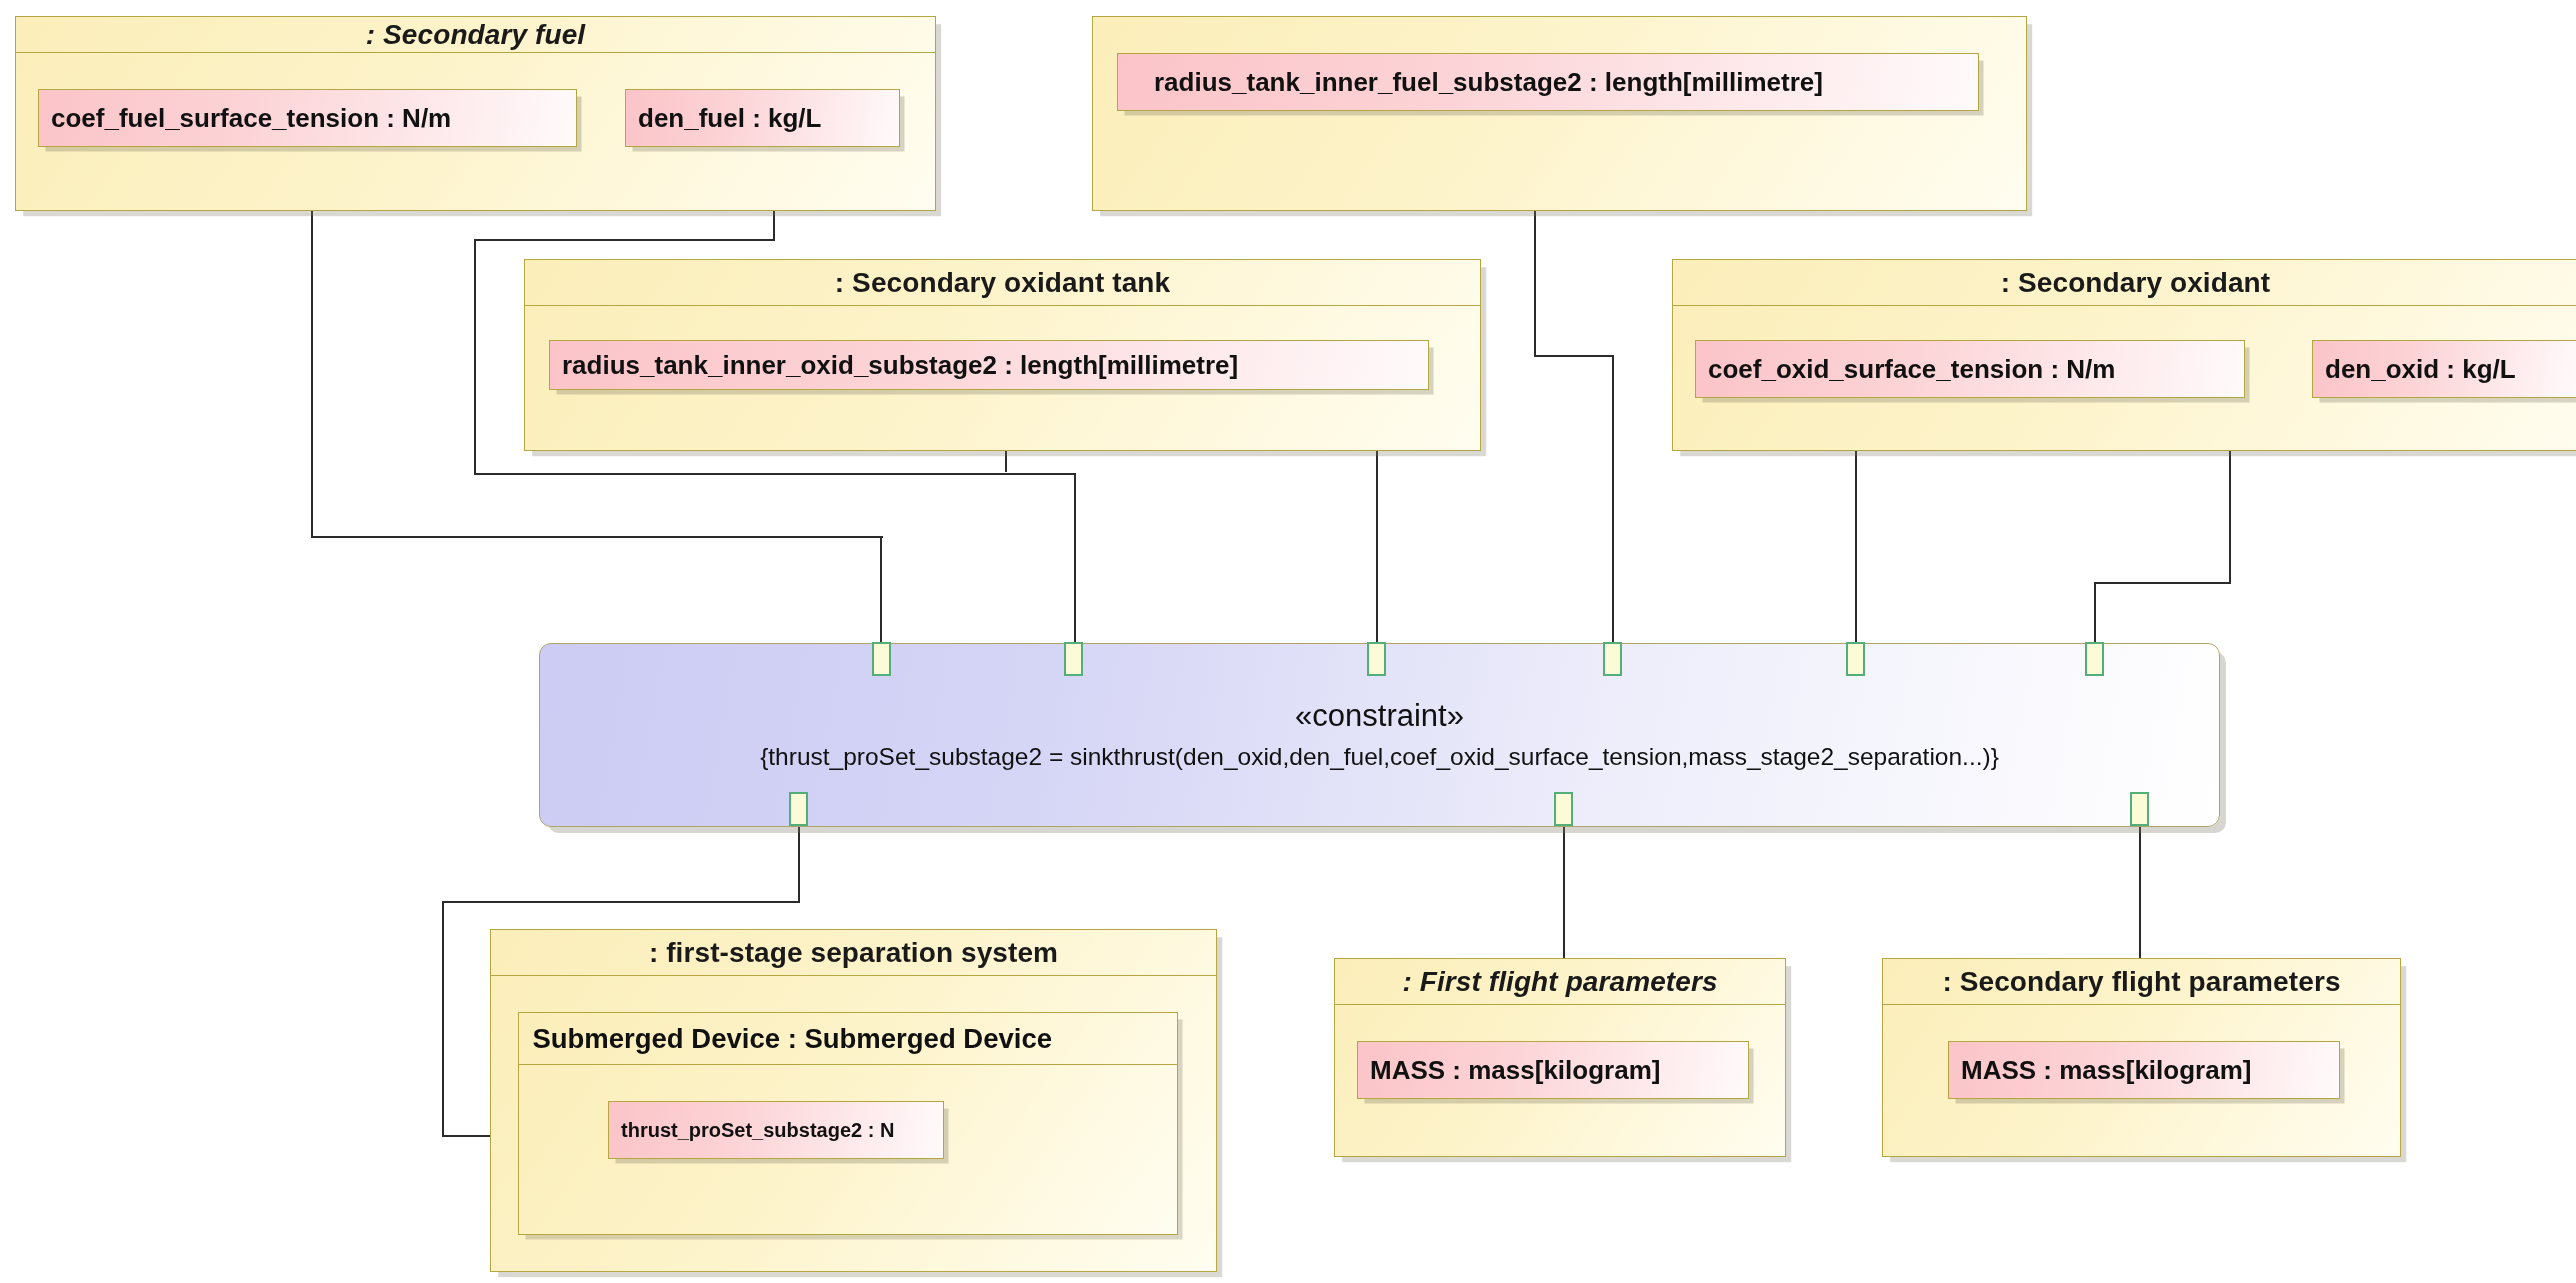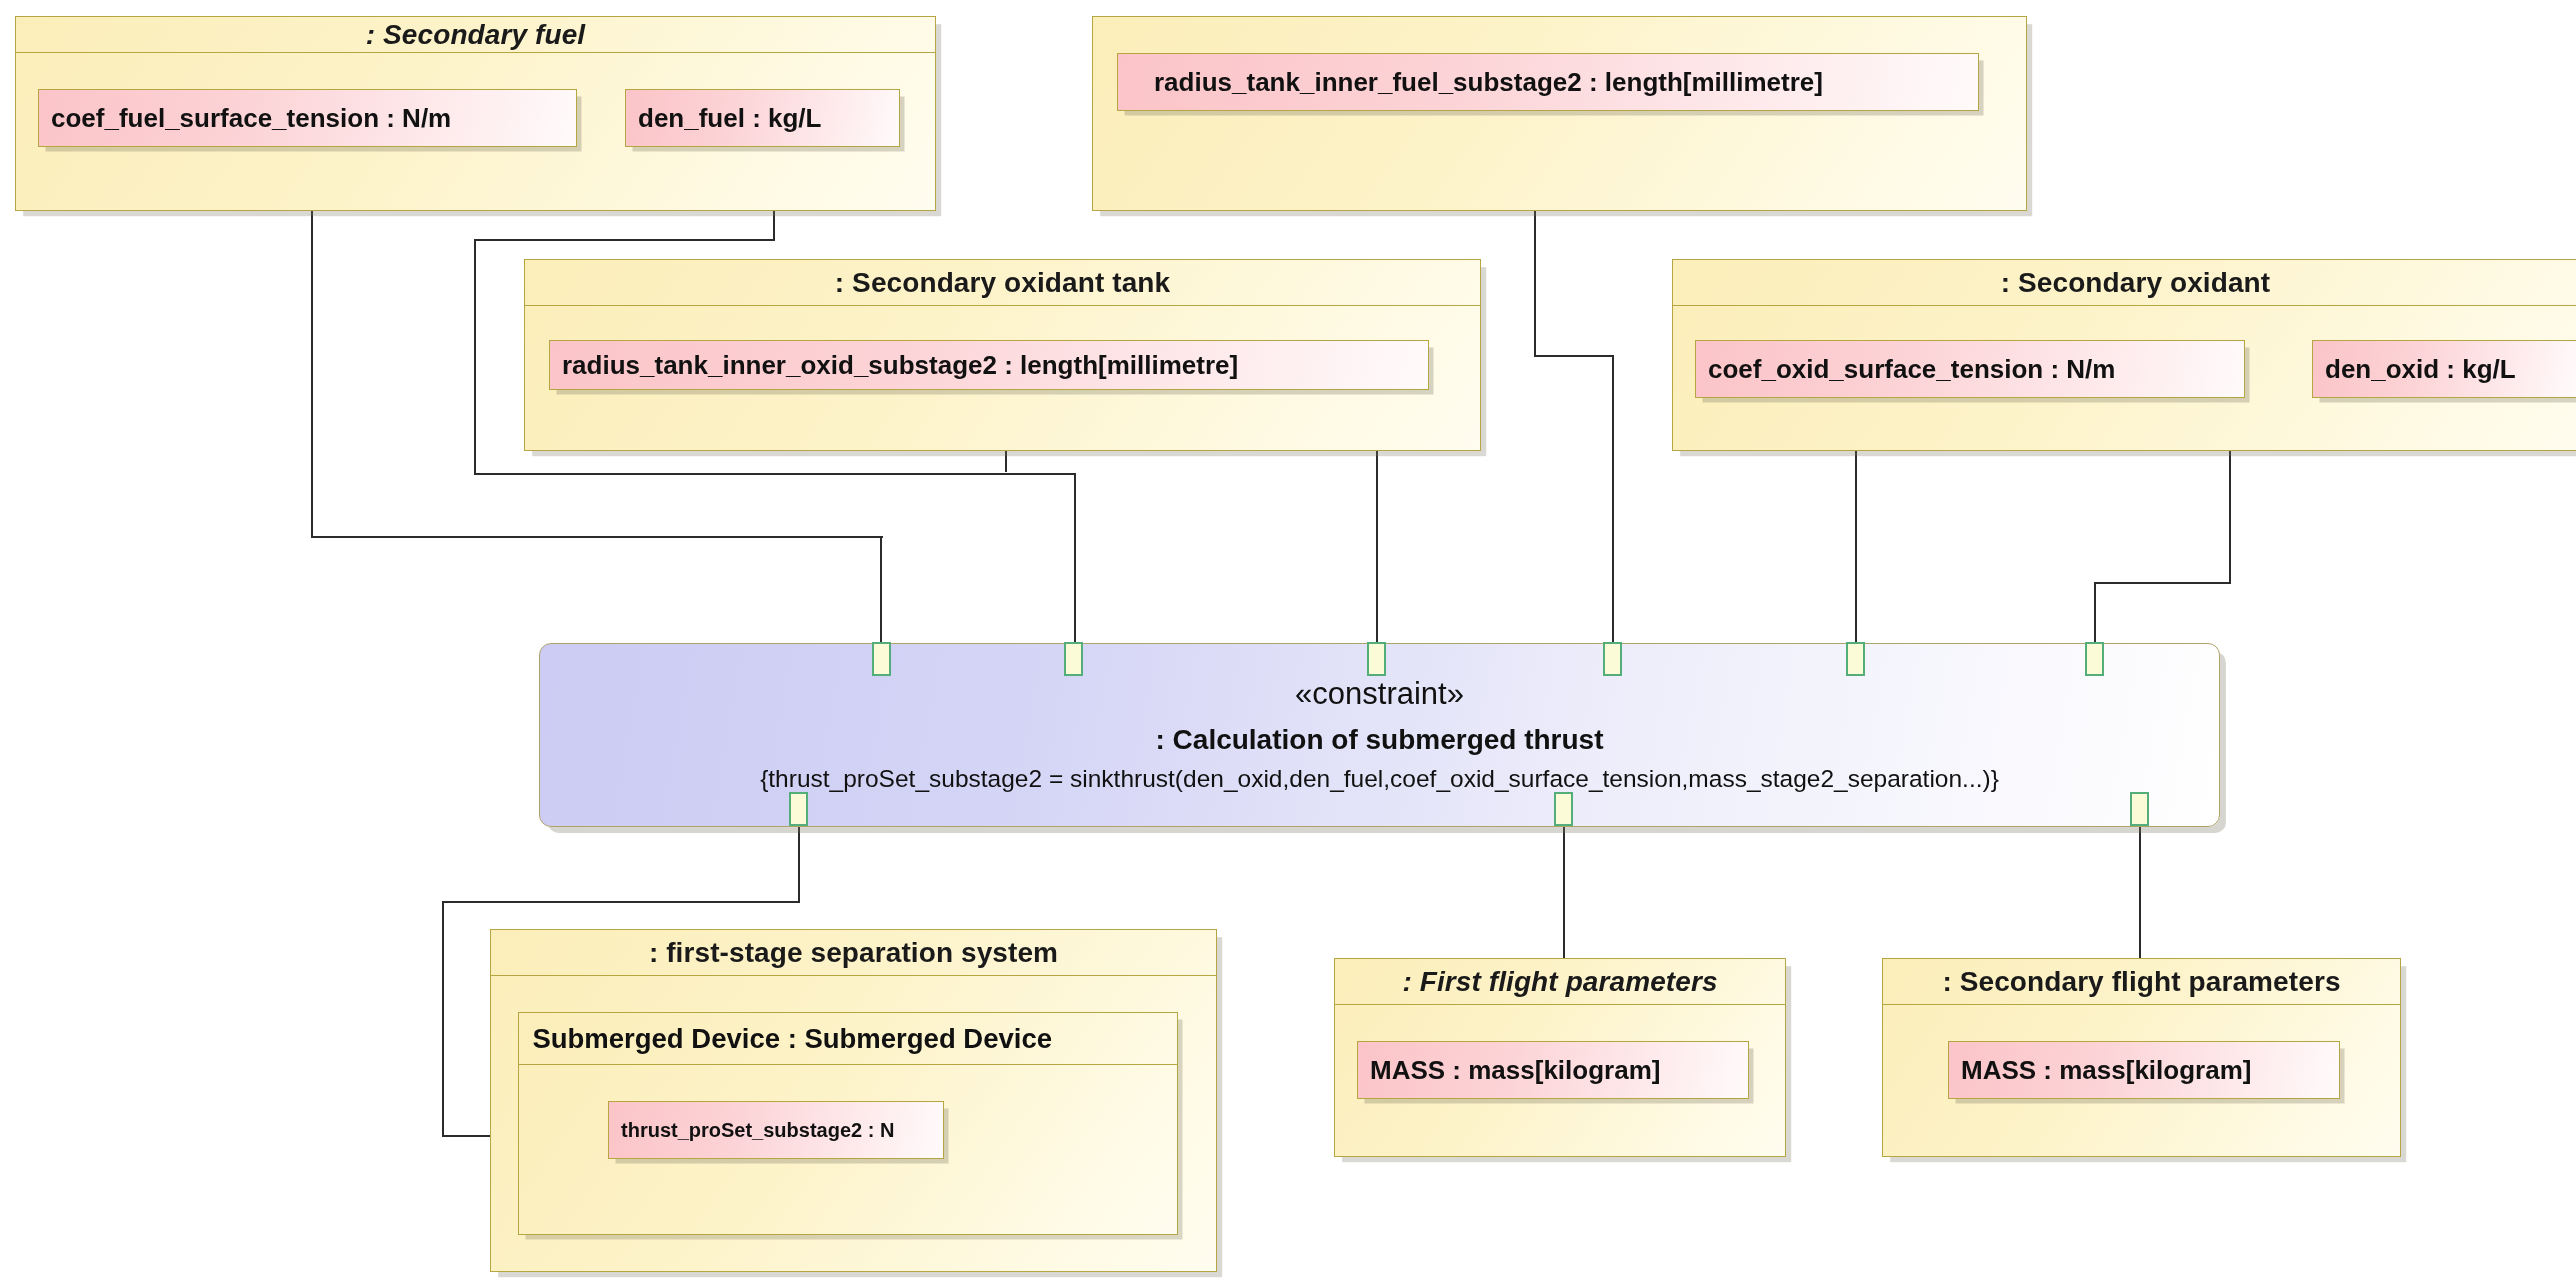--- a/index.html
+++ b/index.html
@@ -118,21 +118,20 @@
   <div class="block" style="left:1629px;top:259px;width:927px;height:192px;margin-left:43px;">
     <div class="hdr" style="height:46px;font-size:28px;">: Secondary oxidant</div>
     <div class="body" style="height:144px;">
       <div class="prop" style="left:22px;top:34px;width:550px;height:58px;font-size:26px;">coef_oxid_surface_tension : N/m</div>
       <div class="prop" style="left:639px;top:34px;width:265px;height:58px;font-size:26px;">den_oxid : kg/L</div>
     </div>
   </div>
 
   <div class="constraint" style="left:539px;top:643px;width:1681px;height:184px;">
     <div class="stereo">«constraint»</div>
-    <div class="cname">: Calculation of submerged thrust</div>
     <div class="expr">{thrust_proSet_substage2 = sinkthrust(den_oxid,den_fuel,coef_oxid_surface_tension,mass_stage2_separation...)}</div>
   </div>
 
   <div class="port" style="left:872px;top:642px;"></div>
   <div class="port" style="left:1064px;top:642px;"></div>
   <div class="port" style="left:1367px;top:642px;"></div>
   <div class="port" style="left:1603px;top:642px;"></div>
   <div class="port" style="left:1846px;top:642px;"></div>
   <div class="port" style="left:2085px;top:642px;"></div>
 

